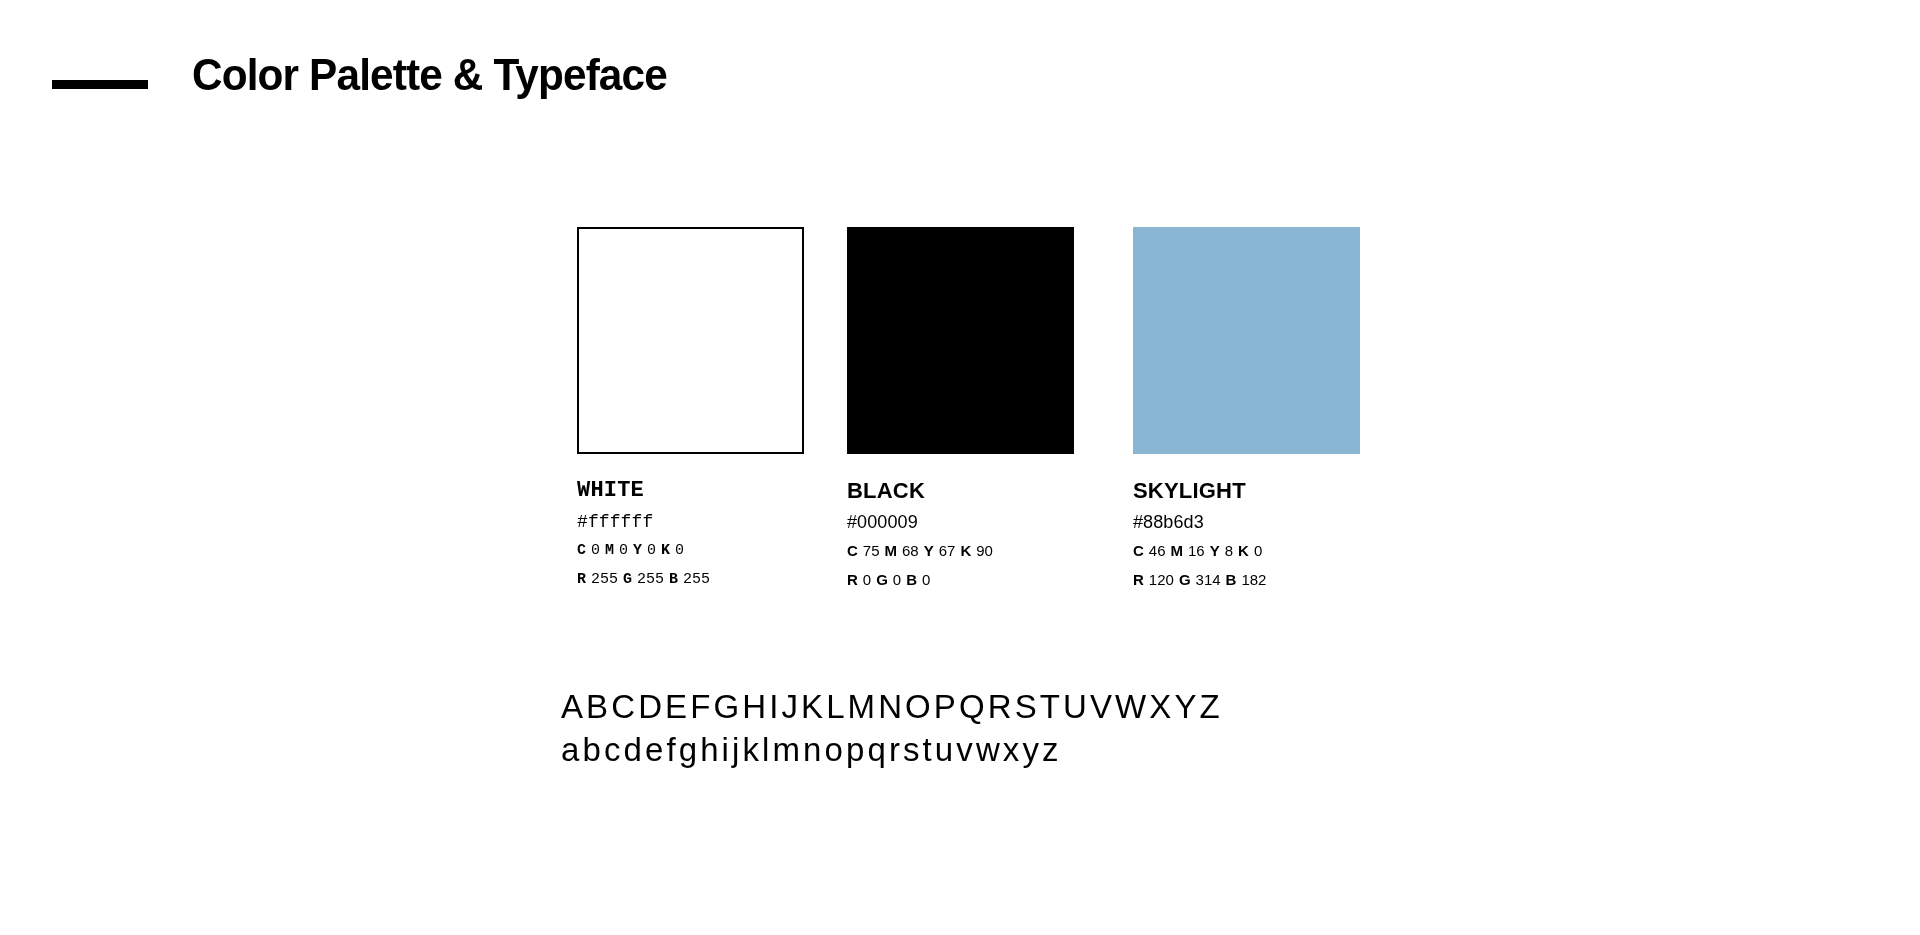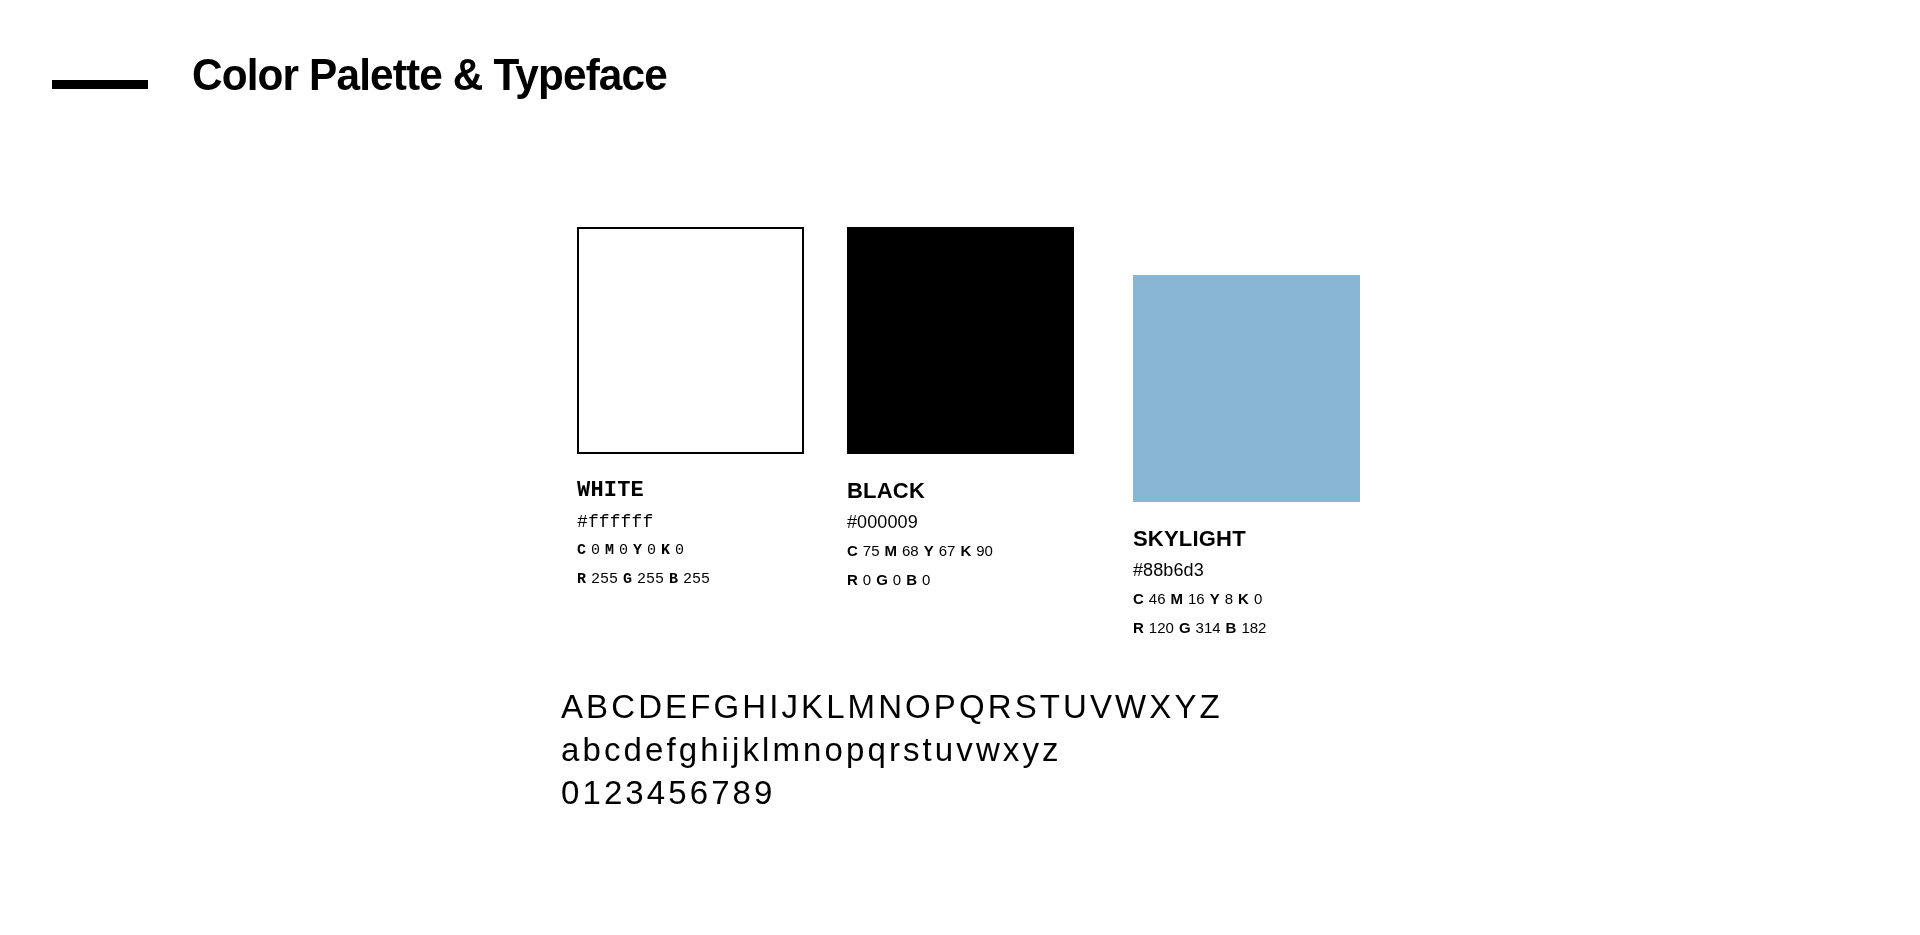--- a/index.html
+++ b/index.html
@@ -54,21 +54,21 @@
     width: 820px;
     height: 400px;
   }
   .swatch-col {
     position: absolute;
     top: 0;
     width: 227px;
   }
   .swatch-col.col-0 { left: 16px; font-family: Liberation Mono, monospace; }
   .swatch-col.col-1 { left: 286px; }
-  .swatch-col.col-2 { left: 572px; margin-top: 48px; }
+  .swatch-col.col-2 { left: 572px; }
 
   .swatch-chip {
     width: 227px;
     height: 227px;
     box-sizing: border-box;
   }
   .swatch-chip.bordered {
     border: 2px solid #000000;
   }
 
@@ -153,14 +153,13 @@
     <div class="swatch-hex">#88b6d3</div>
     <div class="swatch-line"><span class="ch">C</span><span class="sp"></span><span class="vl">46</span><span class="sp"></span><span class="ch">M</span><span class="sp"></span><span class="vl">16</span><span class="sp"></span><span class="ch">Y</span><span class="sp"></span><span class="vl">8</span><span class="sp"></span><span class="ch">K</span><span class="sp"></span><span class="vl">0</span></div>
     <div class="swatch-line"><span class="ch">R</span><span class="sp"></span><span class="vl">120</span><span class="sp"></span><span class="ch">G</span><span class="sp"></span><span class="vl">314</span><span class="sp"></span><span class="ch">B</span><span class="sp"></span><span class="vl">182</span></div>
   </div>
 
 </div>
 
 <div id="typeface">
   <div class="specimen-row">ABCDEFGHIJKLMNOPQRSTUVWXYZ</div>
   <div class="specimen-row">abcdefghijklmnopqrstuvwxyz</div>
-  <div class="specimen-row">0123456789</div>
 </div>
 
 </body></html>

